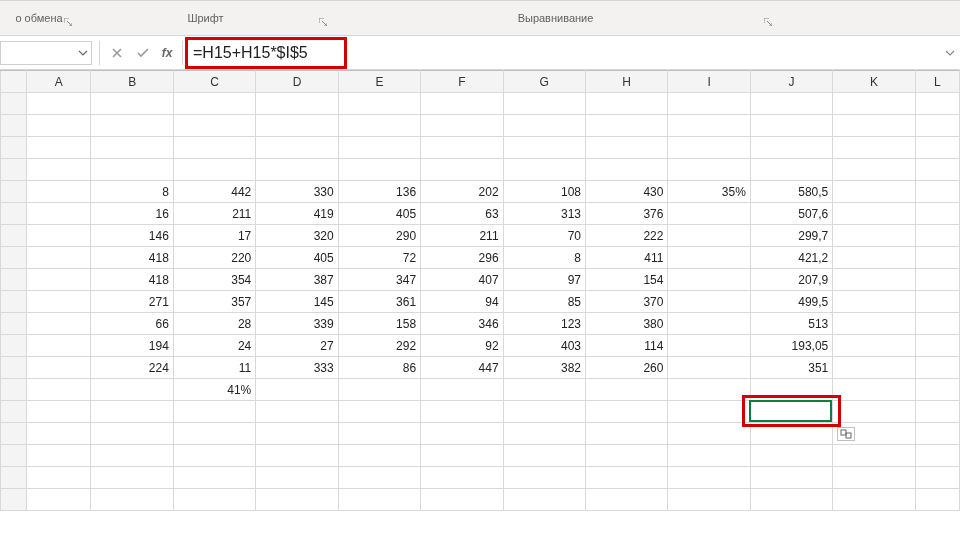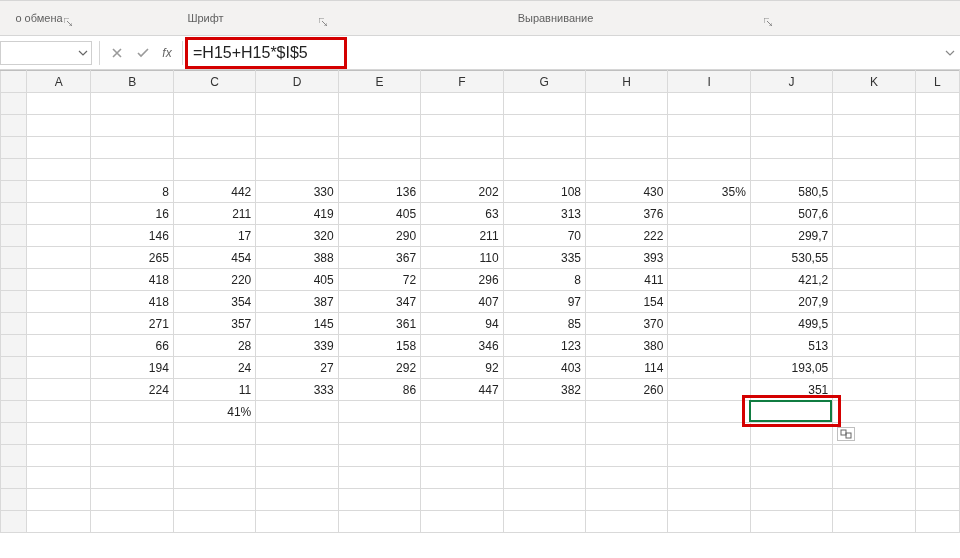--- a/index.html
+++ b/index.html
@@ -8,21 +8,21 @@
   .ribbon-strip { display:flex; height:36px; background:#f3f2f1; border-bottom:1px solid #d6d6d6; border-top:1px solid #d6d6d6; align-items:center; position:relative;}
   .ribbon-group { color:#5f5f5f; font-size:11px; text-align:center; position:relative; }
   .launcher { position:absolute; right:4px; top:4px; width:12px; height:12px; display:flex; align-items:center; justify-content:center; color:#888;}
   .launcher svg { width:8px; height:8px; }
   
   .fbar { display:flex; height:34px; background:#fff; border-bottom:1px solid #d6d6d6; align-items:center; }
   .namebox { width:92px; height:24px; margin:5px 3px 5px 0; border:1px solid #cfcfcf; background:#fff; display:flex; align-items:center; position:relative; font-size:12px; padding-left:6px;}
   .nb-dd { position:absolute; right:3px; top:5px; }
   .vdiv { width:1px; background:#d6d6d6; height:24px; margin:0 4px;}
   .fbar-btn { width:26px; height:24px; display:flex; align-items:center; justify-content:center; color:#8a8a8a; }
-  .fx-label { font-style:italic; font-size:12px; color:#666; width:22px; text-align:center;}
+  .fx-label { font-style:italic; font-size:12px; color:#666; width:22px; text-align:center;font-weight:bold;}
   .formula-input-wrap { flex:1; height:24px; display:flex; align-items:center; position:relative;}
   .formula-input { flex:1; height:24px; border:none; outline:none; font-size:16px; color:#222; padding:0 6px;}
   .formula-highlight { position:absolute; left:-2px; top:-4px; height:32px; border:3px solid #d40000; pointer-events:none; }
   .fbar-expand { width:20px; display:flex; align-items:center; justify-content:center; color:#888;}
   
   .sheet-wrap { position:relative; }
   table.sheet { border-collapse:collapse; table-layout:fixed; width:960px; }
   table.sheet th, table.sheet td { border:1px solid #d9d9d9; height:22px; font-size:12px; padding:0 4px; }
   table.sheet th { background:#f4f4f4; color:#333; font-weight:normal; text-align:center; border-top:1px solid #bfbfbf; }
   table.sheet th.corner { background:#f4f4f4; width:26px;}
@@ -218,35 +218,20 @@
           <td class="cG">70</td>
           <td class="cH">222</td>
           <td class="cI"></td>
           <td class="cJ">299,7</td>
           <td class="cK"></td>
           <td class="cL"></td>
         </tr>
         <tr>
           <th class="corner"></th>
           <td class="cA"></td>
-          <td class="cB">265</td>
-          <td class="cC">454</td>
-          <td class="cD">388</td>
-          <td class="cE">367</td>
-          <td class="cF">110</td>
-          <td class="cG">335</td>
-          <td class="cH">393</td>
-          <td class="cI"></td>
-          <td class="cJ">530,55</td>
-          <td class="cK"></td>
-          <td class="cL"></td>
-        </tr>
-        <tr>
-          <th class="corner"></th>
-          <td class="cA"></td>
           <td class="cB">418</td>
           <td class="cC">220</td>
           <td class="cD">405</td>
           <td class="cE">72</td>
           <td class="cF">296</td>
           <td class="cG">8</td>
           <td class="cH">411</td>
           <td class="cI"></td>
           <td class="cJ">421,2</td>
           <td class="cK"></td>

